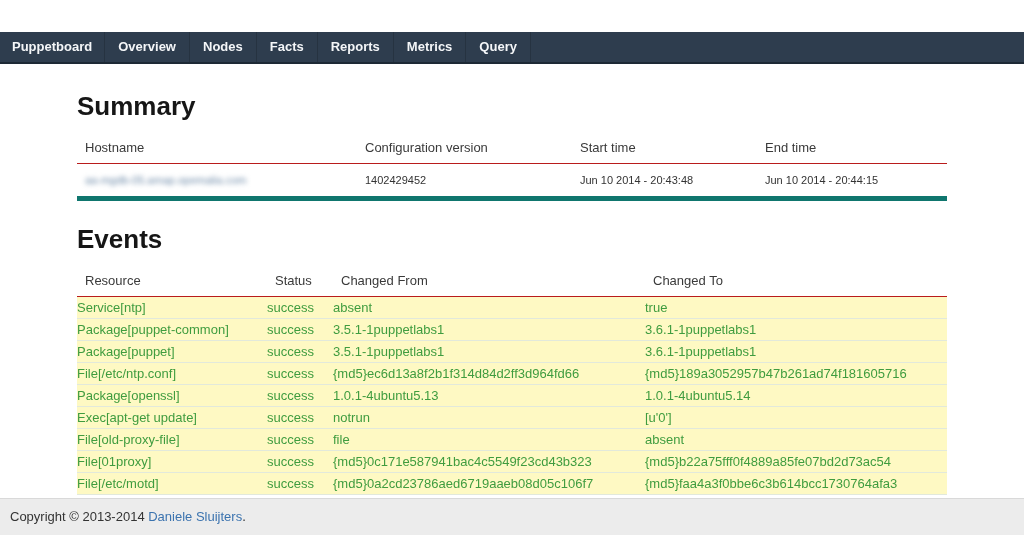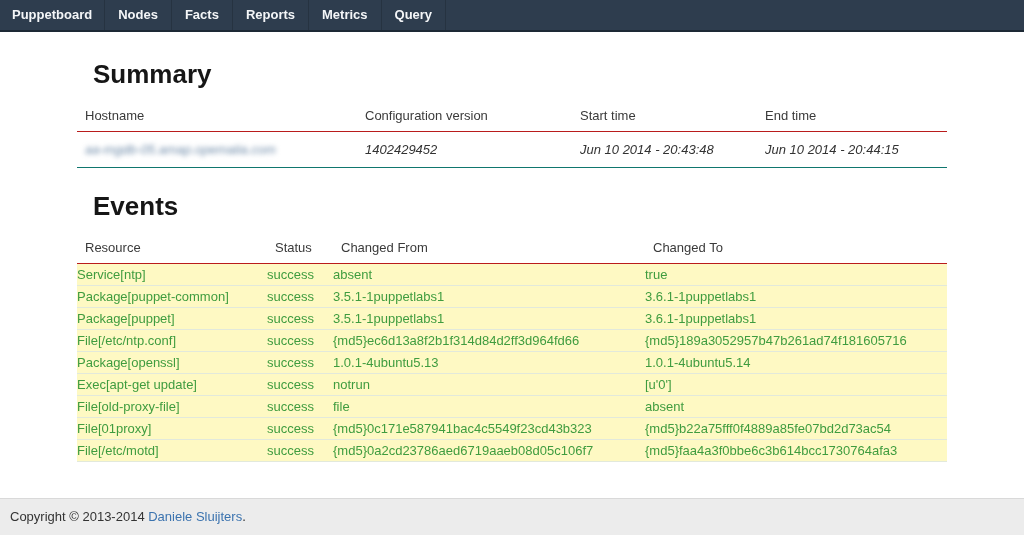--- a/index.html
+++ b/index.html
@@ -11,20 +11,21 @@
     font-family: "Liberation Sans", "DejaVu Sans", sans-serif;
   }
 
   
   .navbar {
     height: 32px;
     background: #2e3d4e;
     border-bottom: 2px solid #1d2935;
     display: flex;
     align-items: stretch;
+    margin-top: 32px;
   }
   .nav-item {
     display: block;
     color: #f4f6f8;
     font-size: 13px;
     font-weight: 600;
     line-height: 30px;
     padding: 0 13px;
     border-right: 1px solid #263341;
     text-decoration: none;
@@ -33,44 +34,43 @@
   }
   .nav-brand { padding: 0 12px; }
 
   
   .container { width: 870px; margin: 0 auto; }
 
   h2.section-title {
     font-size: 26px;
     font-weight: 600;
     color: #161616;
-    margin: 27px 0 10px 16px;
+    margin: 27px 0 10px 0;
   }
   h2.events-title { margin-top: 23px; }
 
   table { width: 100%; border-collapse: collapse; table-layout: fixed; }
   th {
     text-align: left;
     font-size: 13px;
     font-weight: 400;
     color: #3a3a3a;
     padding: 8px;
     border-bottom: 1px solid #b91c1c;
     white-space: nowrap;
   }
 
   
   .summary-table td {
-    font-size: 13px;
+    font-size: 11px;
     color: #333333;
     padding: 10px 8px;
-    border-bottom: 1px solid #0f766e;
+    border-bottom: 5px solid #0f766e;
     white-space: nowrap;
     overflow: hidden;
-    font-style: italic;
   }
   .host-link {
     color: #6d8aa8;
     text-decoration: none;
     filter: blur(2.5px);
     cursor: pointer;
   }
 
   
   .events-table td {
@@ -98,20 +98,21 @@
     margin-top: 21px;
   }
   .footer .footer-right { float: right; }
   .footer a { color: #3b73af; text-decoration: none; cursor: pointer; }
 </style>
 </head>
 <body>
 
 <nav class="navbar">
   <a class="nav-item nav-brand">Puppetboard</a>
+  <a class="nav-item">Overview</a>
   <a class="nav-item">Nodes</a>
   <a class="nav-item">Facts</a>
   <a class="nav-item">Reports</a>
   <a class="nav-item">Metrics</a>
   <a class="nav-item">Query</a>
 </nav>
 
 <div class="container">
 
   <h2 class="section-title">Summary</h2>

